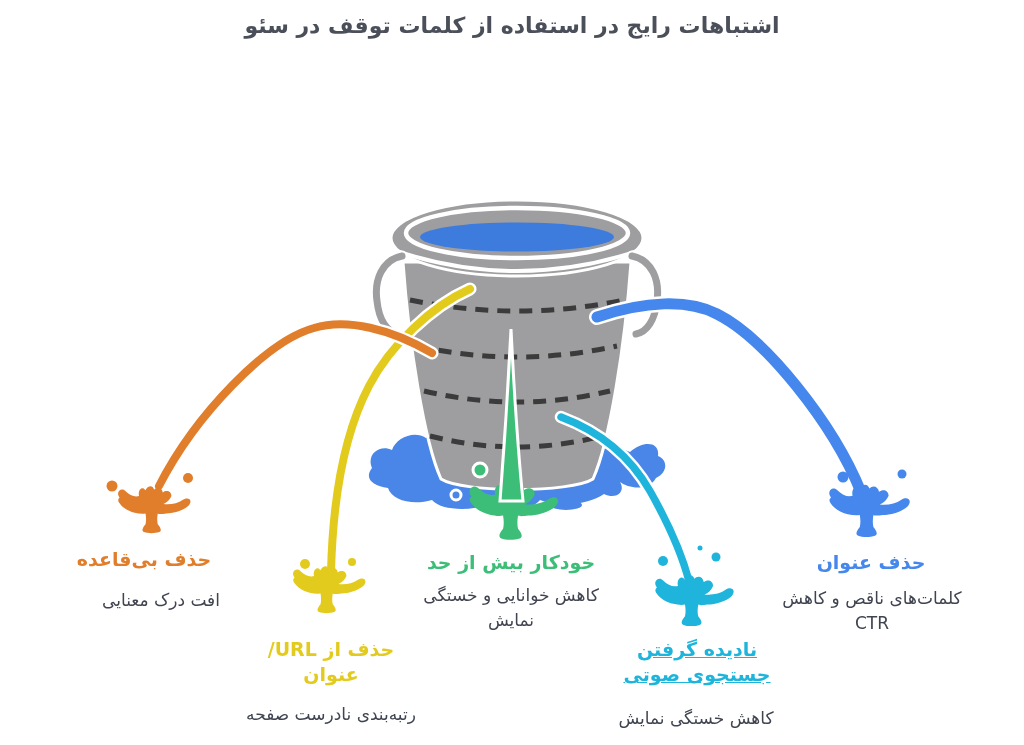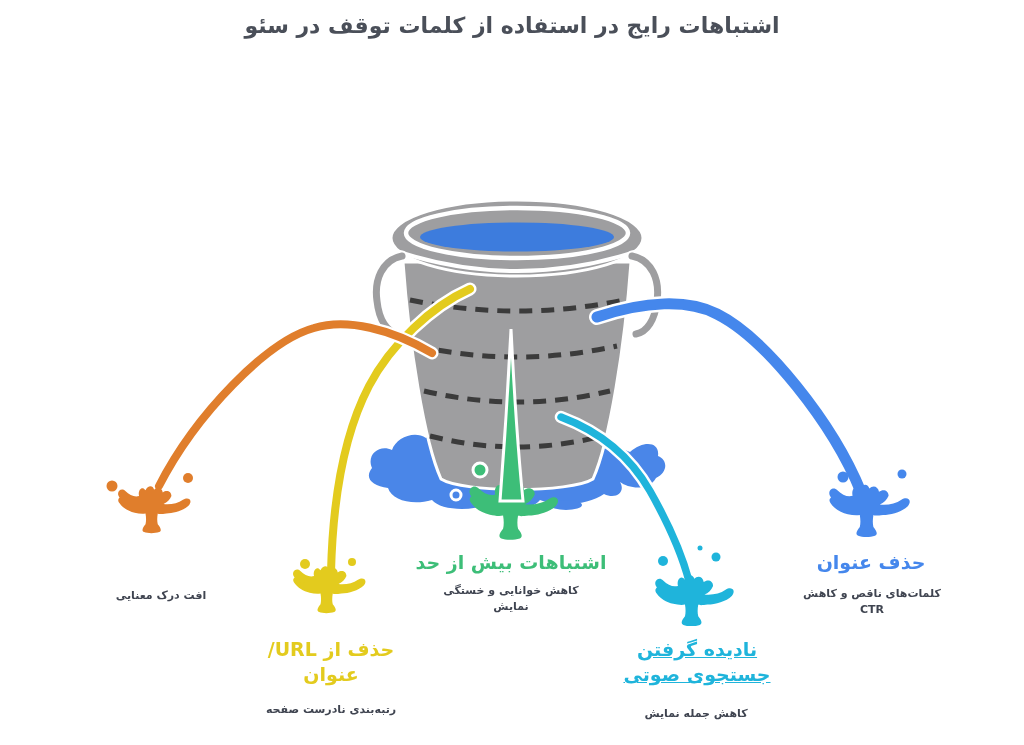--- a/index.html
+++ b/index.html
@@ -12,22 +12,22 @@
     position:absolute;left:0;top:13px;width:1024px;text-align:center;
     direction:rtl;font-weight:bold;font-size:22px;color:var(--c-title,#4A4F59);
     letter-spacing:0;
   }
   .item-label{
     position:absolute;transform:translateX(-50%);direction:rtl;text-align:center;
     font-weight:bold;font-size:19px;line-height:1.34;white-space:pre-line;width:240px;
   }
   .item-desc{
     position:absolute;transform:translateX(-50%);direction:rtl;text-align:center;
-    font-size:11px;line-height:1.45;color:var(--c-subtitle,#3F4450);
-    white-space:pre-line;width:230px;font-weight:bold;
+    font-size:17px;line-height:1.45;color:var(--c-subtitle,#3F4450);
+    white-space:pre-line;width:230px;
   }
   .c-orange{color:var(--c-orange,#E07E2C);}
   .c-yellow{color:var(--c-yellow,#E3CB1E);}
   .c-green{color:var(--c-green,#3DBE78);}
   .c-cyan{color:var(--c-cyan,#1FB4DB);text-decoration:underline;}
   .c-blue{color:var(--c-blue,#4587EC);}
 </style>
 </head>
 <body>
 
@@ -123,31 +123,32 @@
 
     <g style="fill:var(--c-blue,#4587EC)">
       <use href="#splash" transform="translate(867,499) scale(0.80)"></use>
       <circle cx="843" cy="477" r="5.5"></circle>
         <circle cx="902" cy="474" r="4.5"></circle>
     </g>
   </svg>
 
   <div class="title">اشتباهات رایج در استفاده از کلمات توقف در سئو</div>
 
+  <div class="item-label c-orange" style="left:144px;top:547px;">حذف بی‌قاعده</div>
   <div class="item-desc" style="left:161px;top:588px;">افت درک معنایی</div>
 
   <div class="item-label c-yellow" style="left:331px;top:637px;">حذف از URL/
 عنوان</div>
   <div class="item-desc" style="left:331px;top:702px;">رتبه‌بندی نادرست صفحه</div>
 
-  <div class="item-label c-green" style="left:511px;top:550px;">اشتباهات بیش از حد</div>
+  <div class="item-label c-green" style="left:511px;top:550px;">خودکار بیش از حد</div>
   <div class="item-desc" style="left:511px;top:583px;">کاهش خوانایی و خستگی
 نمایش</div>
 
   <div class="item-label c-cyan" style="left:697px;top:637px;">نادیده گرفتن
 جستجوی صوتی</div>
-  <div class="item-desc" style="left:696px;top:706px;">کاهش جمله نمایش</div>
+  <div class="item-desc" style="left:696px;top:706px;">کاهش خستگی نمایش</div>
 
   <div class="item-label c-blue" style="left:871px;top:550px;">حذف عنوان</div>
   <div class="item-desc" style="left:872px;top:586px;">کلمات‌های ناقص و کاهش
 CTR</div>
 
 </div>
 
 </body></html>

